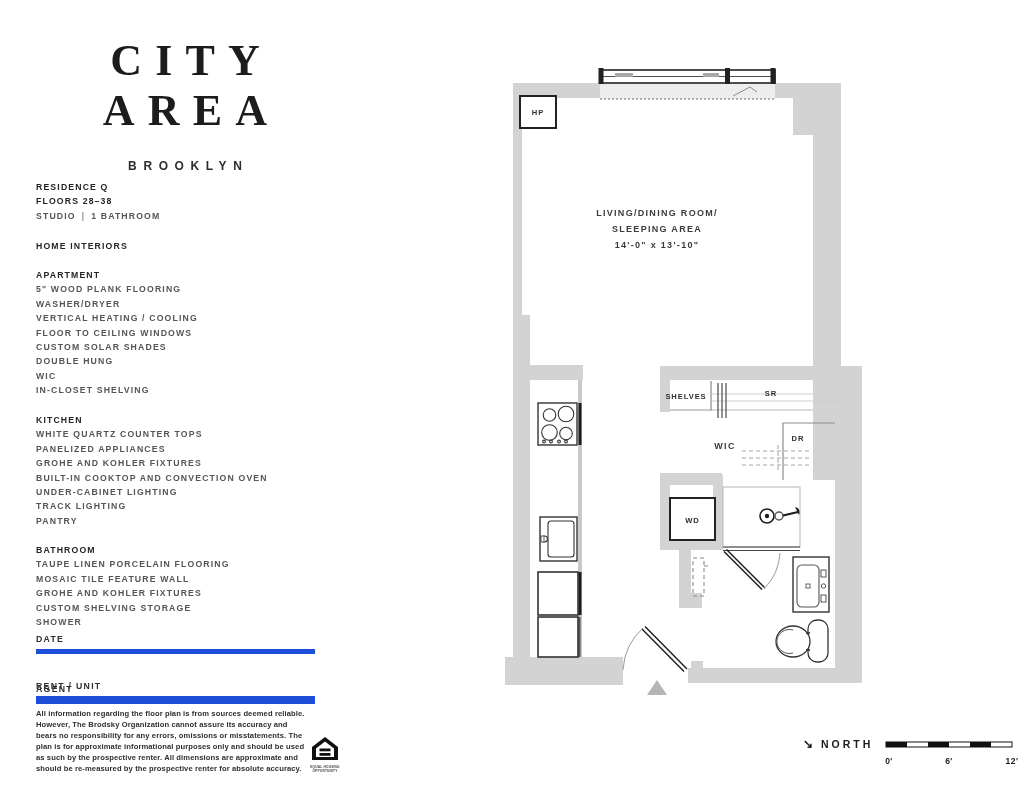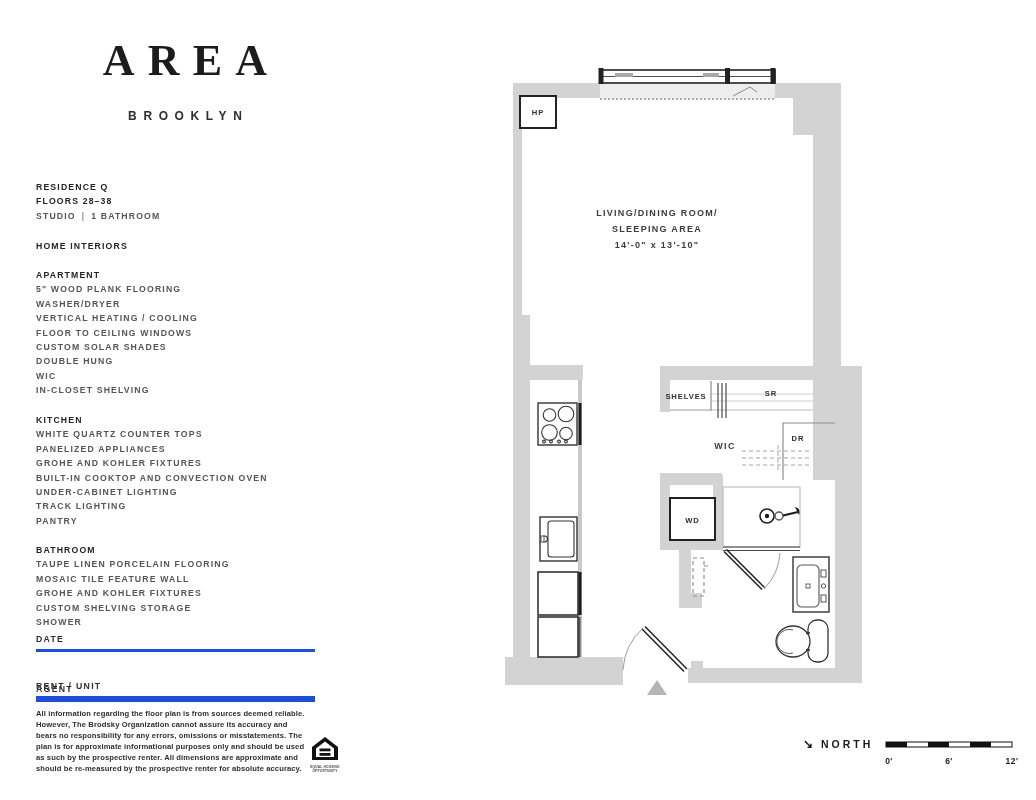--- a/index.html
+++ b/index.html
@@ -14,21 +14,21 @@
   .subtitle{margin-top:23px;font-size:12px;font-weight:bold;letter-spacing:.55em;text-indent:.55em;color:#2e2e2e;}
 
   
   .spec{left:36px;width:300px;font-size:8.7px;letter-spacing:1.15px;line-height:14.4px;}
   .spec p{margin:0;white-space:nowrap;}
   .spec-head{font-weight:bold;color:#242424;}
   .spec-item{font-weight:bold;color:#555555;}
   .pipe{display:inline-block;padding:0 6px;font-weight:normal;color:#555;}
 
   
-  .form-row{left:36px;width:279px;border-bottom:3px solid #1d4ed8;padding-bottom:5px;
+  .form-row{left:36px;width:279px;border-bottom:5px solid #1d4ed8;padding-bottom:5px;
             font-size:8.7px;font-weight:bold;letter-spacing:1.3px;color:#2e2e2e;}
 
   
   .disclaimer{left:36px;top:708px;width:272px;font-size:7.6px;line-height:11px;
               letter-spacing:.1px;color:#2f2f2f;font-weight:bold;}
   .eho{left:310px;top:736px;width:30px;text-align:center;}
   .eho-caption{font-size:3.2px;line-height:3.6px;color:#444;letter-spacing:.2px;font-weight:bold;}
 
   
   svg text{font-family:"Liberation Sans",sans-serif;}
@@ -39,20 +39,21 @@
   .compass{left:787px;top:735px;width:230px;height:40px;margin-left:16px;}
   .north{position:absolute;left:0;top:2px;font-size:10.5px;font-weight:bold;letter-spacing:3px;color:#1b1b1b;}
   .north .arrow{font-size:12px;letter-spacing:2px;}
   .scalebar{position:absolute;left:78px;top:0;}
   .tick-label{font-size:8.5px;font-weight:bold;fill:#1b1b1b;letter-spacing:.5px;}
 </style>
 </head>
 <body>
 
 <div class="abs title-block">
+  <div class="title-line">CITY</div>
   <div class="title-line">AREA</div>
   <div class="subtitle">BROOKLYN</div>
 </div>
 
 <div class="abs spec" style="top:180px;">
   <p class="spec-head">RESIDENCE Q</p>
   <p class="spec-head">FLOORS 28–38</p>
   <p class="spec-item"><span>STUDIO</span><span class="pipe">|</span><span>1 BATHROOM</span></p>
 </div>
 

